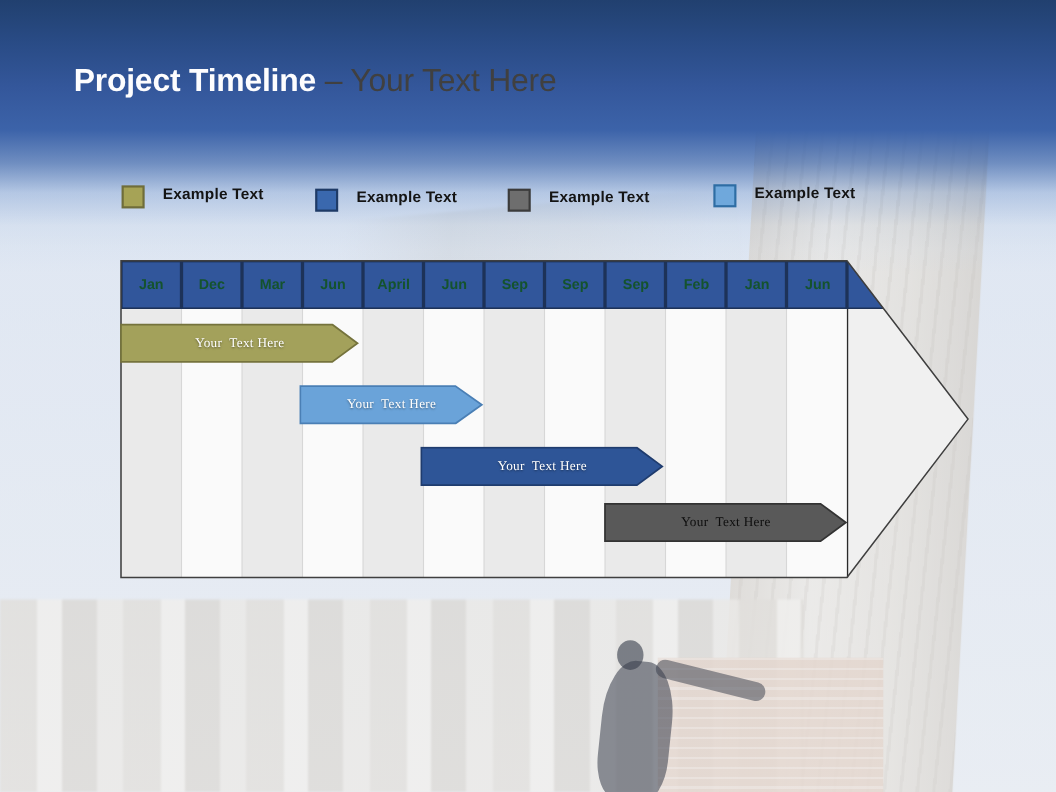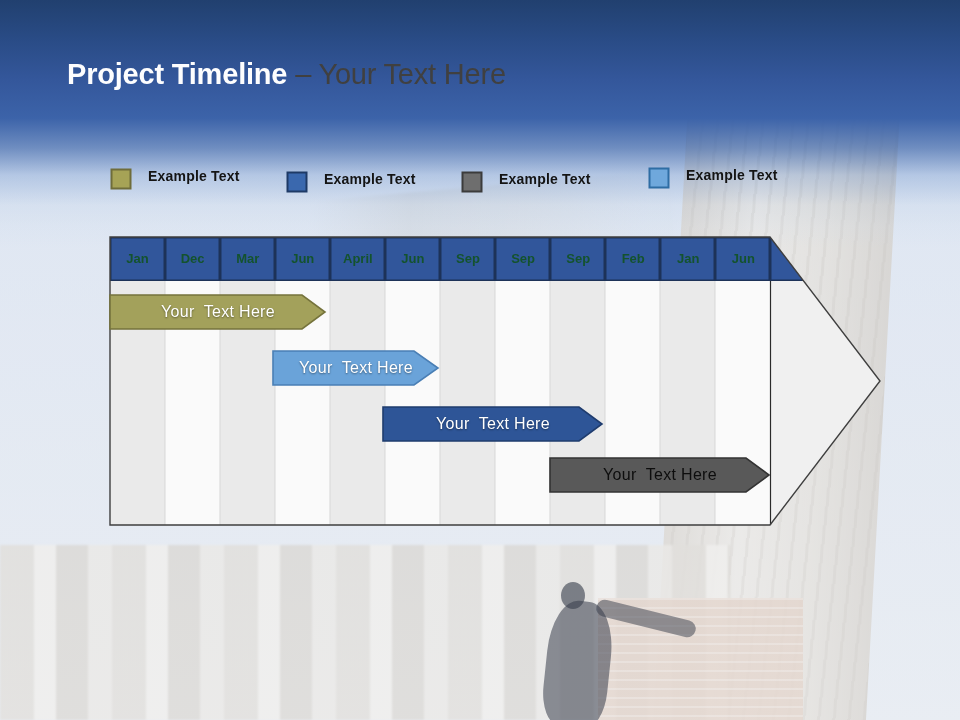--- a/index.html
+++ b/index.html
@@ -51,22 +51,22 @@
   .li3{left:461px;top:171px;} .li4{left:648px;top:167px;}
   .legend-label{font-size:14px;font-weight:700;color:#141414;letter-spacing:.2px;}
   .tl-backdrop{position:absolute;left:105px;top:235px;z-index:10;}
   .month-row{position:absolute;left:110px;top:237px;width:661px;height:43px;z-index:11;
     display:flex;}
   .month-cell{flex:1;display:flex;align-items:center;justify-content:center;
     color:#14532d;font-size:13px;font-weight:bold;}
   .bar{position:absolute;z-index:12;width:222px;height:36px;}
   .bar svg{position:absolute;left:0;top:0;}
   .bar-label{position:absolute;left:0;top:0;height:48px;line-height:35px;text-align:center;
-    font-size:16px;color:#fff;white-space:pre;letter-spacing:.3px;
-    text-shadow:0 1px 2px rgba(0,0,0,.45);}
+    font-size:12px;color:#fff;white-space:pre;letter-spacing:.3px;
+    text-shadow:0 1px 2px rgba(0,0,0,.45);font-family:Liberation Serif, serif;}
   .bar1{left:109px;top:294px;} .bar1 .bar-label{width:218px;}
   .bar2{left:272px;top:350px;} .bar2 .bar-label{width:168px;}
   .bar3{left:382px;top:406px;} .bar3 .bar-label{width:222px;}
   .bar4{left:549px;top:457px;} .bar4 .bar-label{width:222px;color:#0d0d0d;text-shadow:none;}
 </style>
 </head>
 <body>
 
 <div class="slide">
 

